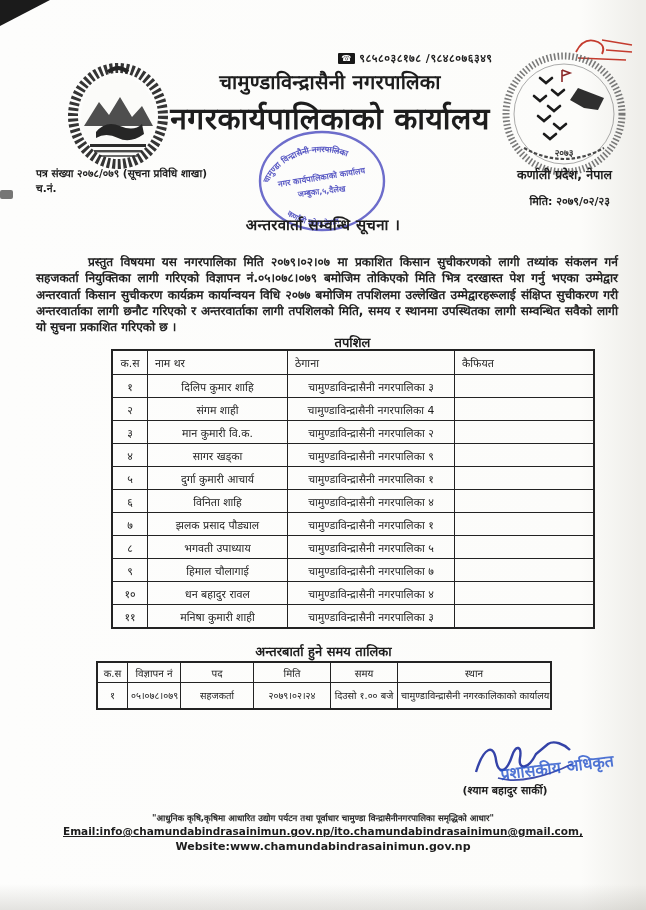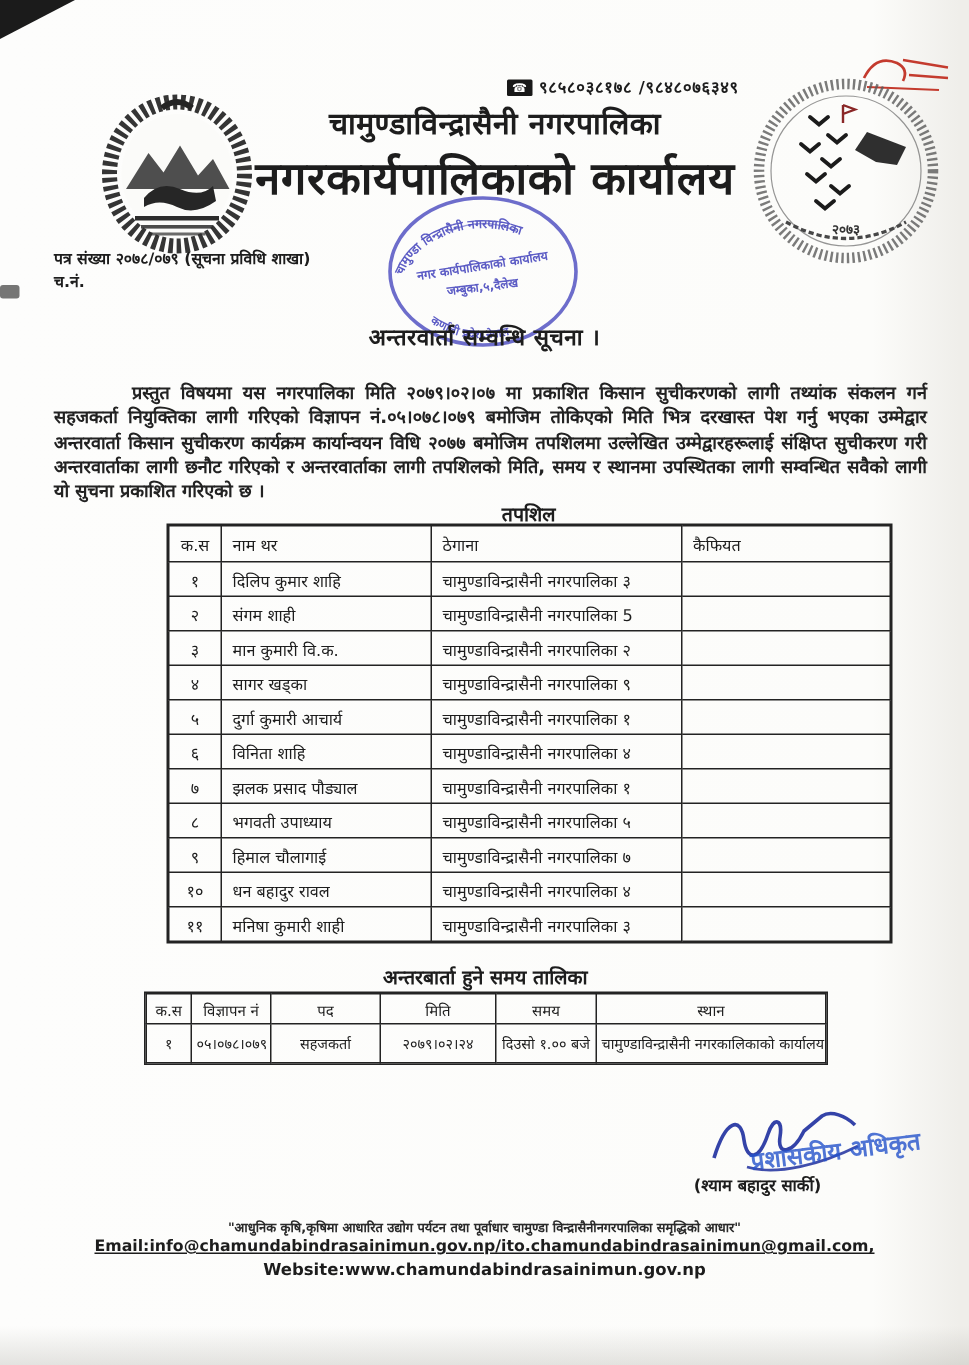--- a/index.html
+++ b/index.html
@@ -46,21 +46,21 @@
   .t1-title { position:absolute; left:112px; top:333px; width:481px; text-align:center;
     font-size:13px; font-weight:800;font-family:Liberation Mono, monospace; }
   .t2-title { position:absolute; left:97px; top:642px; width:453px; text-align:center;
     font-size:13px; font-weight:800; }
 
   table { border-collapse:collapse; table-layout:fixed; }
   .table1 { position:absolute; left:112px; top:350px; width:481px; }
   .table2 { position:absolute; left:97px; top:662px; width:453px; }
   th,td { border:1px solid #232323; font-weight:400; vertical-align:middle; overflow:hidden; white-space:nowrap; }
   .table1 th { height:24px; font-size:10.8px; text-align:left; padding:1px 7px; }
-  .table1 td { height:23px; font-size:10.8px; text-align:left; padding:1px 7px; }
+  .table1 td { height:23px; font-size:10.8px; text-align:center; padding:1px 7px; }
   .table1 th:first-child, .table1 td:first-child { text-align:center; padding:1px 2px; }
   .table2 th { height:20px; font-size:10px; text-align:center; padding:1px 3px; }
   .table2 td { height:26px; font-size:9.6px; text-align:center; padding:1px 3px; }
   .table1, .table2 { outline:1px solid #232323; }
 
   .sig-scribble { position:absolute; left:468px; top:734px; }
   .stamp-blue { position:absolute; left:462px; top:756px; width:190px; text-align:center;
     color:#2553cb; font-size:16px; font-weight:800; transform:rotate(-7deg); opacity:.8;
     pointer-events:none; white-space:nowrap; }
   .sig-name { position:absolute; left:400px; top:782px; width:210px; text-align:center;
@@ -142,20 +142,24 @@
     <text x="70" y="70" text-anchor="middle" font-size="8" font-weight="bold" fill="#4545bd" opacity="0.95" transform="rotate(-7 70 70)">जम्बुका,५,दैलेख</text>
     <text font-size="7.6" font-weight="bold" fill="#4545bd" opacity="0.95">
       <textPath href="#arcBot" startOffset="12%">कर्णाली प्रदेश,नेपाल</textPath>
     </text>
     <path d="M48,30 q22,-10 44,0" fill="none" stroke="#4545bd" stroke-width="1.1" opacity="0.6"></path>
   </svg>
 
   <div class="meta-left">
     <div>पत्र संख्या २०७८/०७९ (सूचना प्रविधि शाखा)</div>
     <div>च.नं.</div>
+  </div>
+  <div class="meta-right">
+    <div class="province">कर्णाली प्रदेश, नेपाल</div>
+    <div class="doc-date">मिति: २०७९/०२/२३</div>
   </div>
 
   <div class="notice-title">अन्तरवार्ता सम्वन्धि सूचना ।</div>
   <div class="body-para">प्रस्तुत विषयमा यस नगरपालिका मिति २०७९।०२।०७ मा प्रकाशित किसान सुचीकरणको लागी तथ्यांक संकलन गर्न सहजकर्ता नियुक्तिका लागी गरिएको विज्ञापन नं.०५।०७८।०७९ बमोजिम तोकिएको  मिति भित्र दरखास्त पेश गर्नु भएका उम्मेद्वार अन्तरवार्ता किसान सुचीकरण कार्यक्रम कार्यान्वयन विधि २०७७ बमोजिम तपशिलमा उल्लेखित उम्मेद्वारहरूलाई संक्षिप्त सुचीकरण  गरी अन्तरवार्ताका लागी छनौट गरिएको र अन्तरवार्ताका लागी तपशिलको मिति, समय र स्थानमा उपस्थितका लागी सम्वन्धित सवैको लागी यो सुचना प्रकाशित गरिएको छ ।</div>
 
   <div class="t1-title">तपशिल</div>
   <table class="table1">
     <colgroup>
         <col style="width:35px">
         <col style="width:140px">
@@ -173,21 +177,21 @@
     <tbody>
         <tr>
           <td>१</td>
           <td>दिलिप कुमार शाहि</td>
           <td>चामुण्डाविन्द्रासैनी नगरपालिका ३</td>
           <td></td>
         </tr>
         <tr>
           <td>२</td>
           <td>संगम शाही</td>
-          <td>चामुण्डाविन्द्रासैनी नगरपालिका 5</td>
+          <td>चामुण्डाविन्द्रासैनी नगरपालिका 4</td>
           <td></td>
         </tr>
         <tr>
           <td>३</td>
           <td>मान कुमारी वि.क.</td>
           <td>चामुण्डाविन्द्रासैनी नगरपालिका २</td>
           <td></td>
         </tr>
         <tr>
           <td>४</td>

